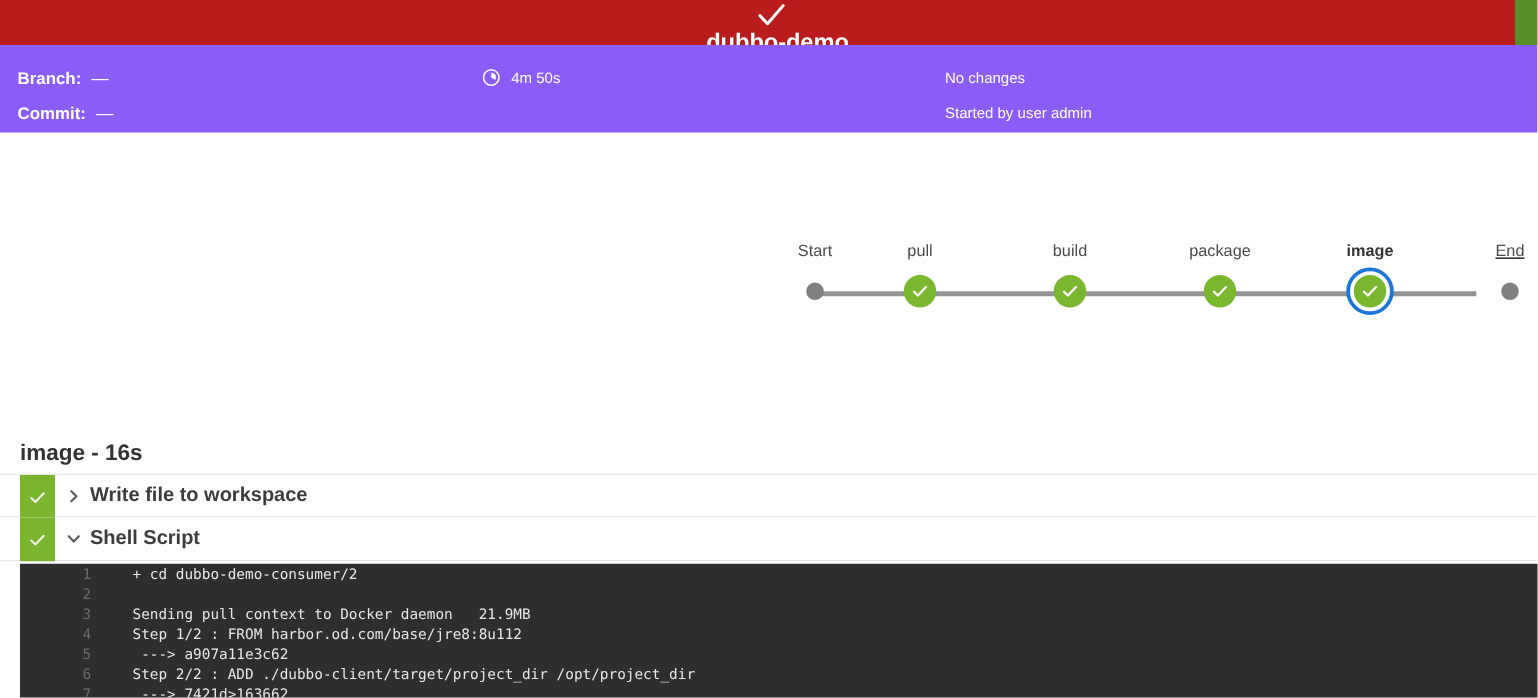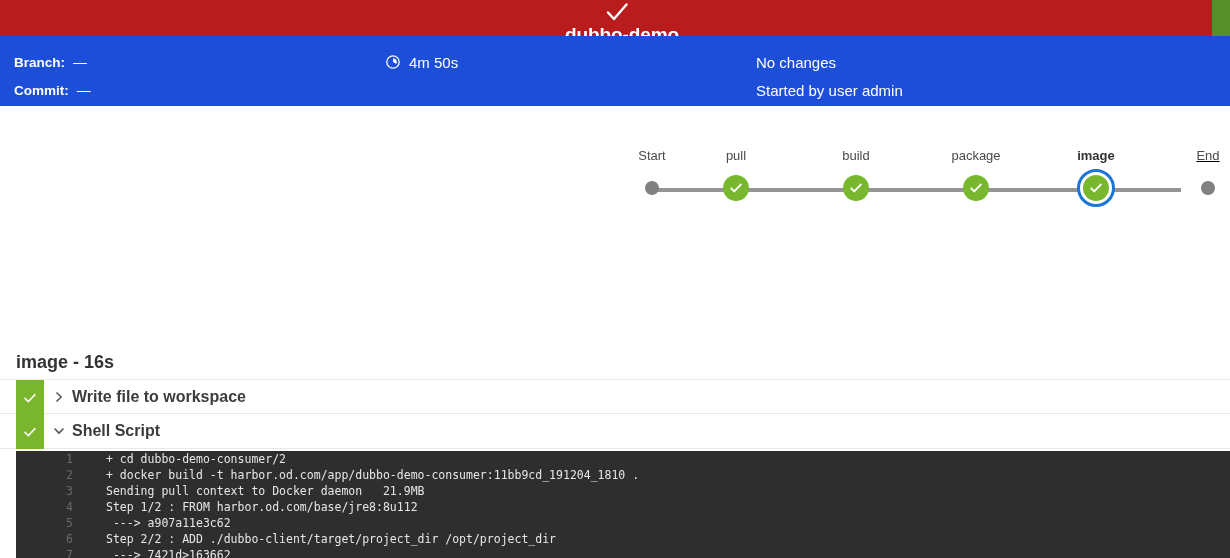--- a/index.html
+++ b/index.html
@@ -52,21 +52,21 @@
   }
   .build-number {
     font-size: 18px;
     font-weight: bold;
     color: #ffffff;
   }
 
   
   .infobar {
     height: 70px;
-    background: #1d4ed8;
+    background: #8b5cf6;
     color: #ffffff;
     position: relative;
     font-size: 13px;
   }
   .info-col { position: absolute; }
   .info-col.c1 { left: 14px;  top: 12px; }
   .info-col.c2 { left: 386px; top: 12px; }
   .info-col.c3 { left: 756px; top: 12px; }
 
   .info-row {
@@ -84,27 +84,28 @@
     margin-left: 8px;
   }
   .info-value.dash { font-size: 14px; }
   .info-icon {
     width: 14px; height: 14px;
     margin-right: 9px;
     flex: 0 0 auto;
     display: inline-block;
   }
   .info-icon svg { display: block; }
-  .info-text { font-size: 15px; }
+  .info-text { font-size: 12px; }
 
   
   .graph-area {
     position: relative;
     height: 245px;
     background: #ffffff;
+    margin-top: 45px;
   }
   .graph {
     position: absolute;
     left: 620px;
     top: 40px;
     width: 590px;
     height: 70px;
   }
   .graph-track {
     position: absolute;
@@ -386,19 +387,19 @@
         <svg width="12" height="12" viewBox="0 0 12 12">
           <path d="M2 4 L6 8.2 L10 4" fill="none" stroke="#5a5a5a" stroke-width="1.7" stroke-linecap="round" stroke-linejoin="round"></path>
         </svg>
       </div>
       <div class="step-label">Shell Script</div>
     </div>
   </div>
 
 <div class="console" id="console">
     <div class="console-line"><span class="line-num">1</span><span class="line-text">+ cd dubbo-demo-consumer/2</span></div>
-    <div class="console-line"><span class="line-num">2</span><span class="line-text">+ docker build -t harbor.od.com/app/dubbo-demo-consumer:11bb9cd_191204_1810 .</span></div>
+    <div class="console-line"><span class="line-num">2</span></div>
     <div class="console-line"><span class="line-num">3</span><span class="line-text">Sending pull context to Docker daemon   21.9MB</span></div>
     <div class="console-line"><span class="line-num">4</span><span class="line-text">Step 1/2 : FROM harbor.od.com/base/jre8:8u112</span></div>
     <div class="console-line"><span class="line-num">5</span><span class="line-text"> ---&gt; a907a11e3c62</span></div>
     <div class="console-line"><span class="line-num">6</span><span class="line-text">Step 2/2 : ADD ./dubbo-client/target/project_dir /opt/project_dir</span></div>
     <div class="console-line"><span class="line-num">7</span><span class="line-text"> ---&gt; 7421d&gt;163662</span></div>
   </div>
 
 </body></html>

